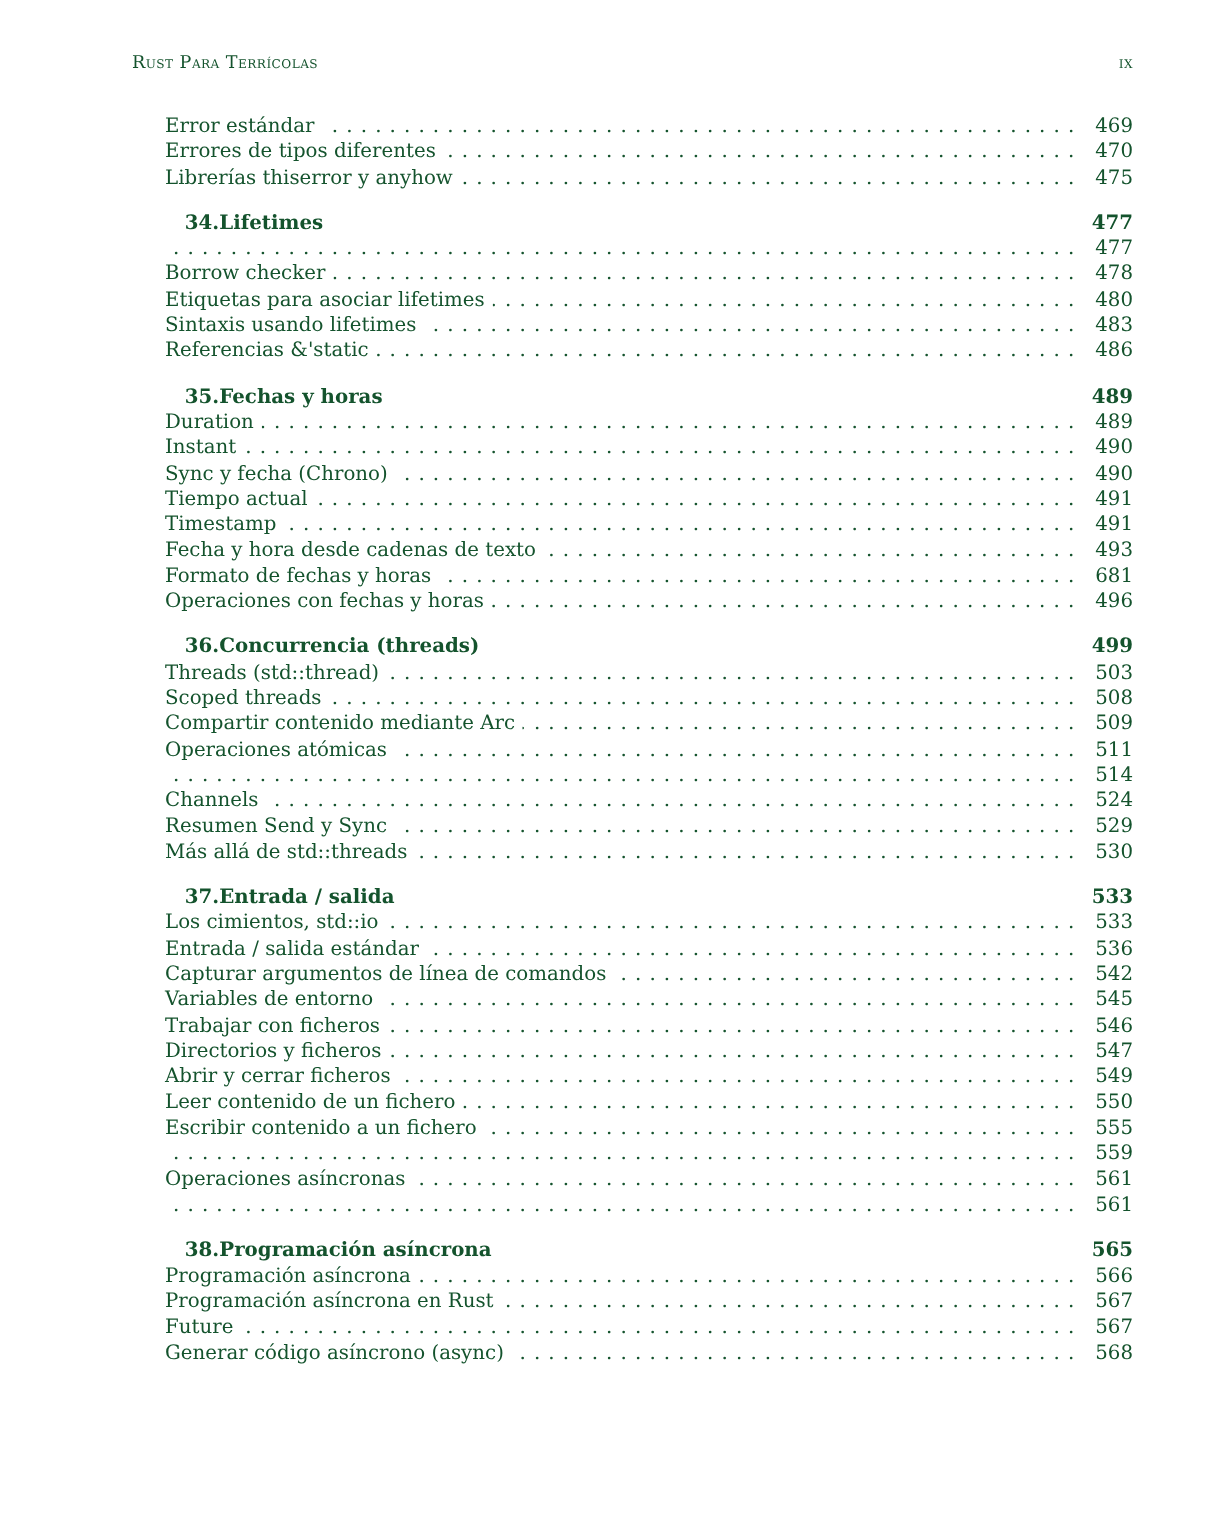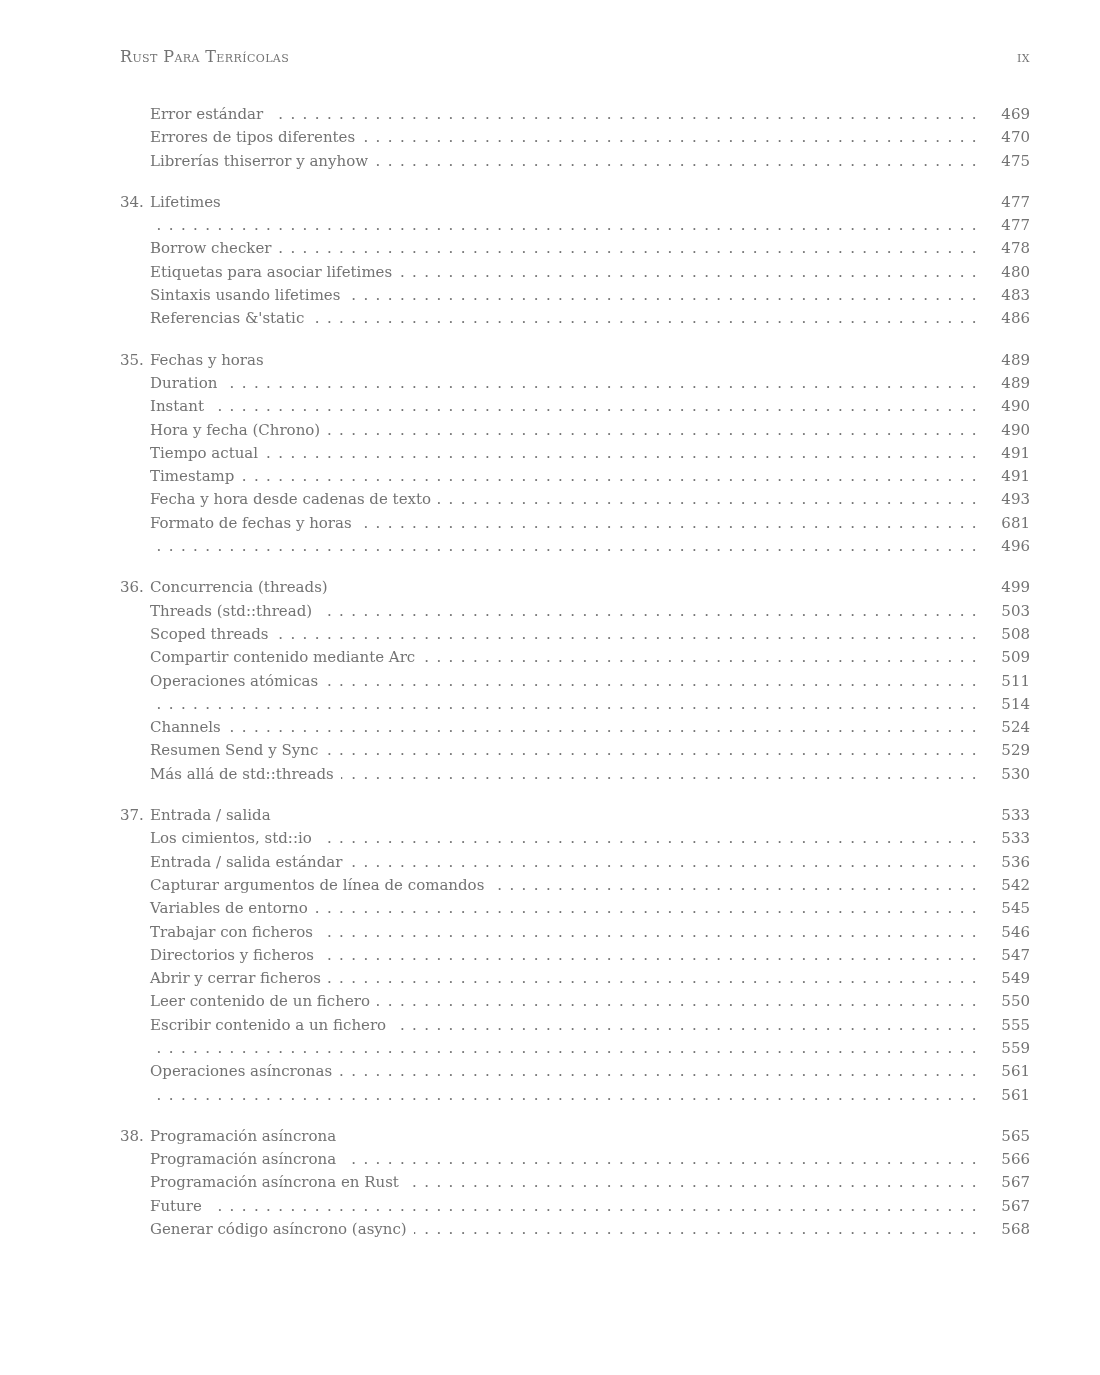--- a/index.html
+++ b/index.html
@@ -5,51 +5,52 @@
   html, body {
     margin: 0;
     padding: 0;
     background: #ffffff;
   }
   .sheet {
     position: relative;
     width: 1100px;
     height: 1375px;
     background: #ffffff;
-    color: #737373;
+    color: #14532d;
     font-family: "DejaVu Serif", "Liberation Serif", serif;
     box-sizing: border-box;
     padding: 47px 70px 0 120px;
     overflow: hidden;
   }
   .running-header {
     display: flex;
     justify-content: space-between;
     align-items: baseline;
     font-variant: small-caps;
     font-size: 16px;
     line-height: 20px;
     letter-spacing: 0.4px;
   }
   .toc {
     margin-top: 36px;
-    font-size: 15px;
+    font-size: 18px;
   }
   .row {
     display: flex;
     align-items: baseline;
     line-height: 23.3px;
     white-space: nowrap;
   }
   .row.entry {
     padding-left: 30px;
   }
   .row.chapter {
-    font-weight: normal;
+    font-weight: bold;
     margin-top: 18px;
+    margin-left: 48px;
   }
   .chnum {
     flex: 0 0 30px;
   }
   .title {
     flex: 0 0 auto;
   }
   .leader {
     flex: 1 1 auto;
     overflow: hidden;
@@ -161,21 +162,21 @@
           <span class="pagenum">489</span>
         </div>
         <div class="row entry">
           <span class="title">Instant</span>
           <span class="leader">
             <span class="dots">..........................................................................................................................................................................</span>
           </span>
           <span class="pagenum">490</span>
         </div>
         <div class="row entry">
-          <span class="title">Hora y fecha (Chrono)</span>
+          <span class="title">Sync y fecha (Chrono)</span>
           <span class="leader">
             <span class="dots">..........................................................................................................................................................................</span>
           </span>
           <span class="pagenum">490</span>
         </div>
         <div class="row entry">
           <span class="title">Tiempo actual</span>
           <span class="leader">
             <span class="dots">..........................................................................................................................................................................</span>
           </span>
@@ -196,20 +197,21 @@
           <span class="pagenum">493</span>
         </div>
         <div class="row entry">
           <span class="title">Formato de fechas y horas</span>
           <span class="leader">
             <span class="dots">..........................................................................................................................................................................</span>
           </span>
           <span class="pagenum">681</span>
         </div>
         <div class="row entry">
+          <span class="title">Operaciones con fechas y horas</span>
           <span class="leader">
             <span class="dots">..........................................................................................................................................................................</span>
           </span>
           <span class="pagenum">496</span>
         </div>
       </div>
       <div class="group">
         <div class="row chapter">
           <span class="chnum">36.</span>
           <span class="title">Concurrencia (threads)</span>

